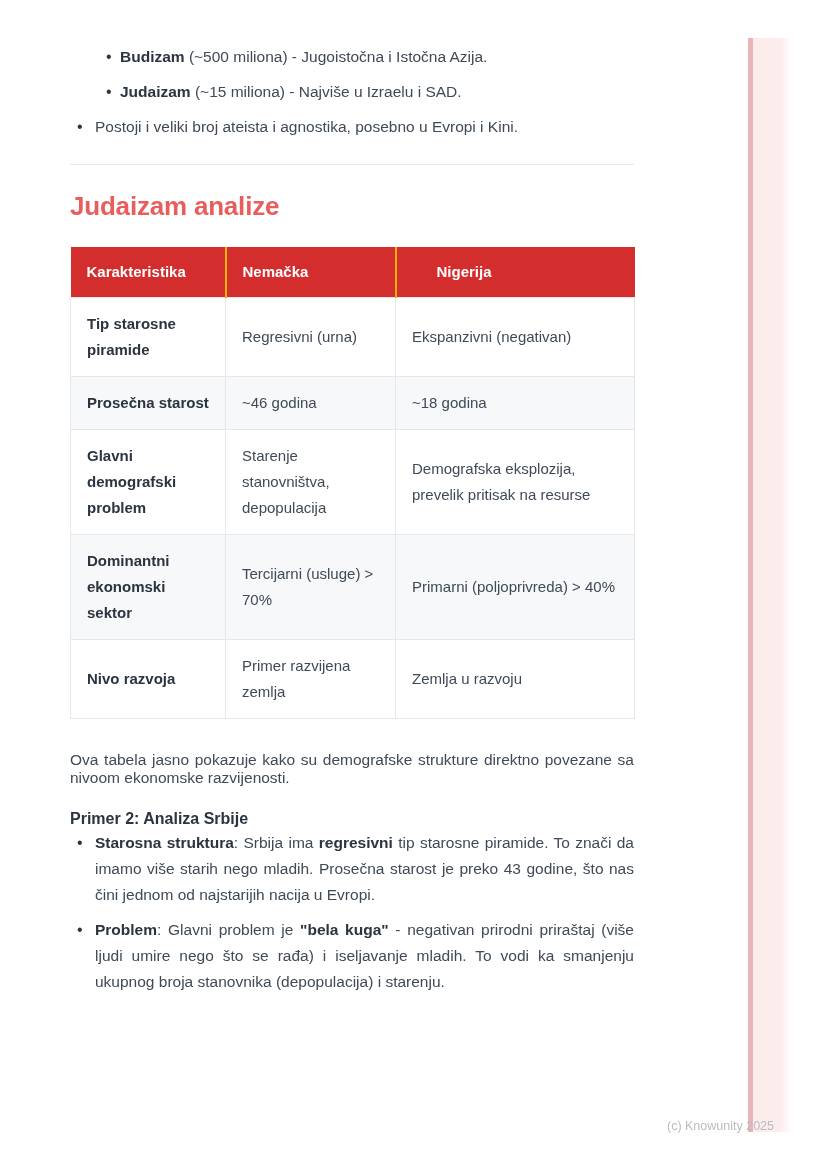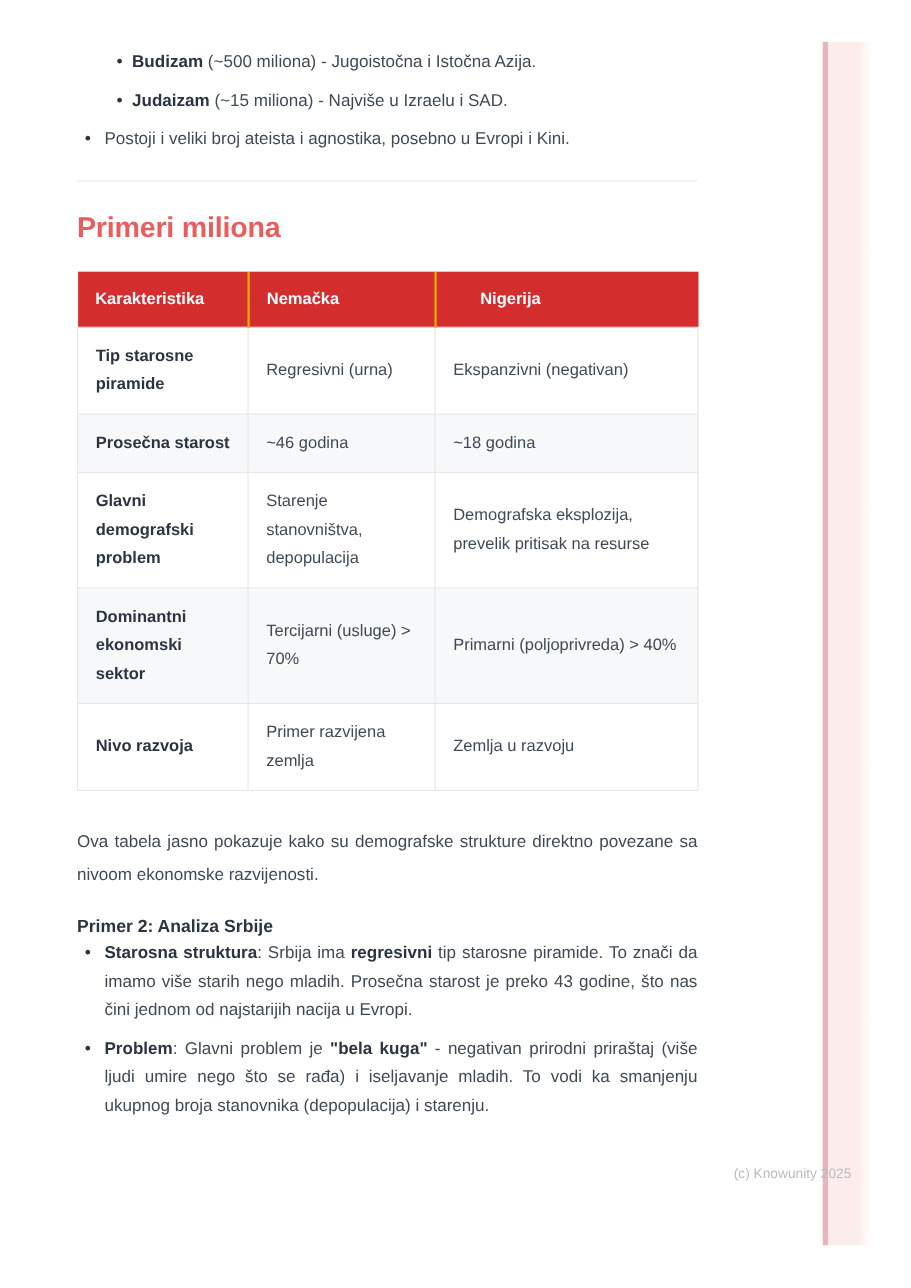--- a/index.html
+++ b/index.html
@@ -107,21 +107,21 @@
   }
   table.comparison tbody tr:nth-child(even) td {
     background: var(--row-alt, #f7f8fa);
   }
   table.comparison tbody td:first-child {
     font-weight: 700;
     color: #2b3440;
   }
   .para {
     margin: 32px 0 0 0;
-    line-height: 30px;
+    line-height: 18px;
     text-align: justify;
     color: #3f4a56;
   }
   .example2-bullets { margin-top: 14px; }
   .example2-bullets .bullet-item {
     line-height: 28px;
     margin-bottom: 10px;
     text-align: justify;
   }
   .side-line {
@@ -135,21 +135,21 @@
   .side-fill {
     position: absolute;
     left: 753px;
     top: 38px;
     width: 39px;
     height: 1094px;
     background: linear-gradient(to right, var(--sidebar-fill, #fdecec) 0%, var(--sidebar-fill, #fdecec) 70%, #ffffff 100%);
   }
   .footer-copyright {
     position: absolute;
-    top: 1059px;
+    top: 1118px;
     right: 54px;
     font-size: 12.5px;
     line-height: 16px;
     color: #b9bcbf;
     z-index: 2;
   }
 </style>
 </head>
 <body>
 
@@ -160,21 +160,21 @@
         <li class="bullet-item"><strong>Budizam</strong><span> (~500 miliona) - Jugoistočna i Istočna Azija.</span></li>
         <li class="bullet-item"><strong>Judaizam</strong><span> (~15 miliona) - Najviše u Izraelu i SAD.</span></li>
       </ul>
 
     <ul class="bullet-list top-bullets">
         <li class="bullet-item"><span>Postoji i veliki broj ateista i agnostika, posebno u Evropi i Kini.</span></li>
       </ul>
 
     <hr class="divider">
 
-    <h2 class="section-heading">Primeri miliona</h2>
+    <h2 class="section-heading">Judaizam analize</h2>
 
 
     <table class="comparison">
       <colgroup>
         <col class="c1">
           <col class="c2">
           <col class="c3">
       </colgroup>
       <thead>
           <tr>

